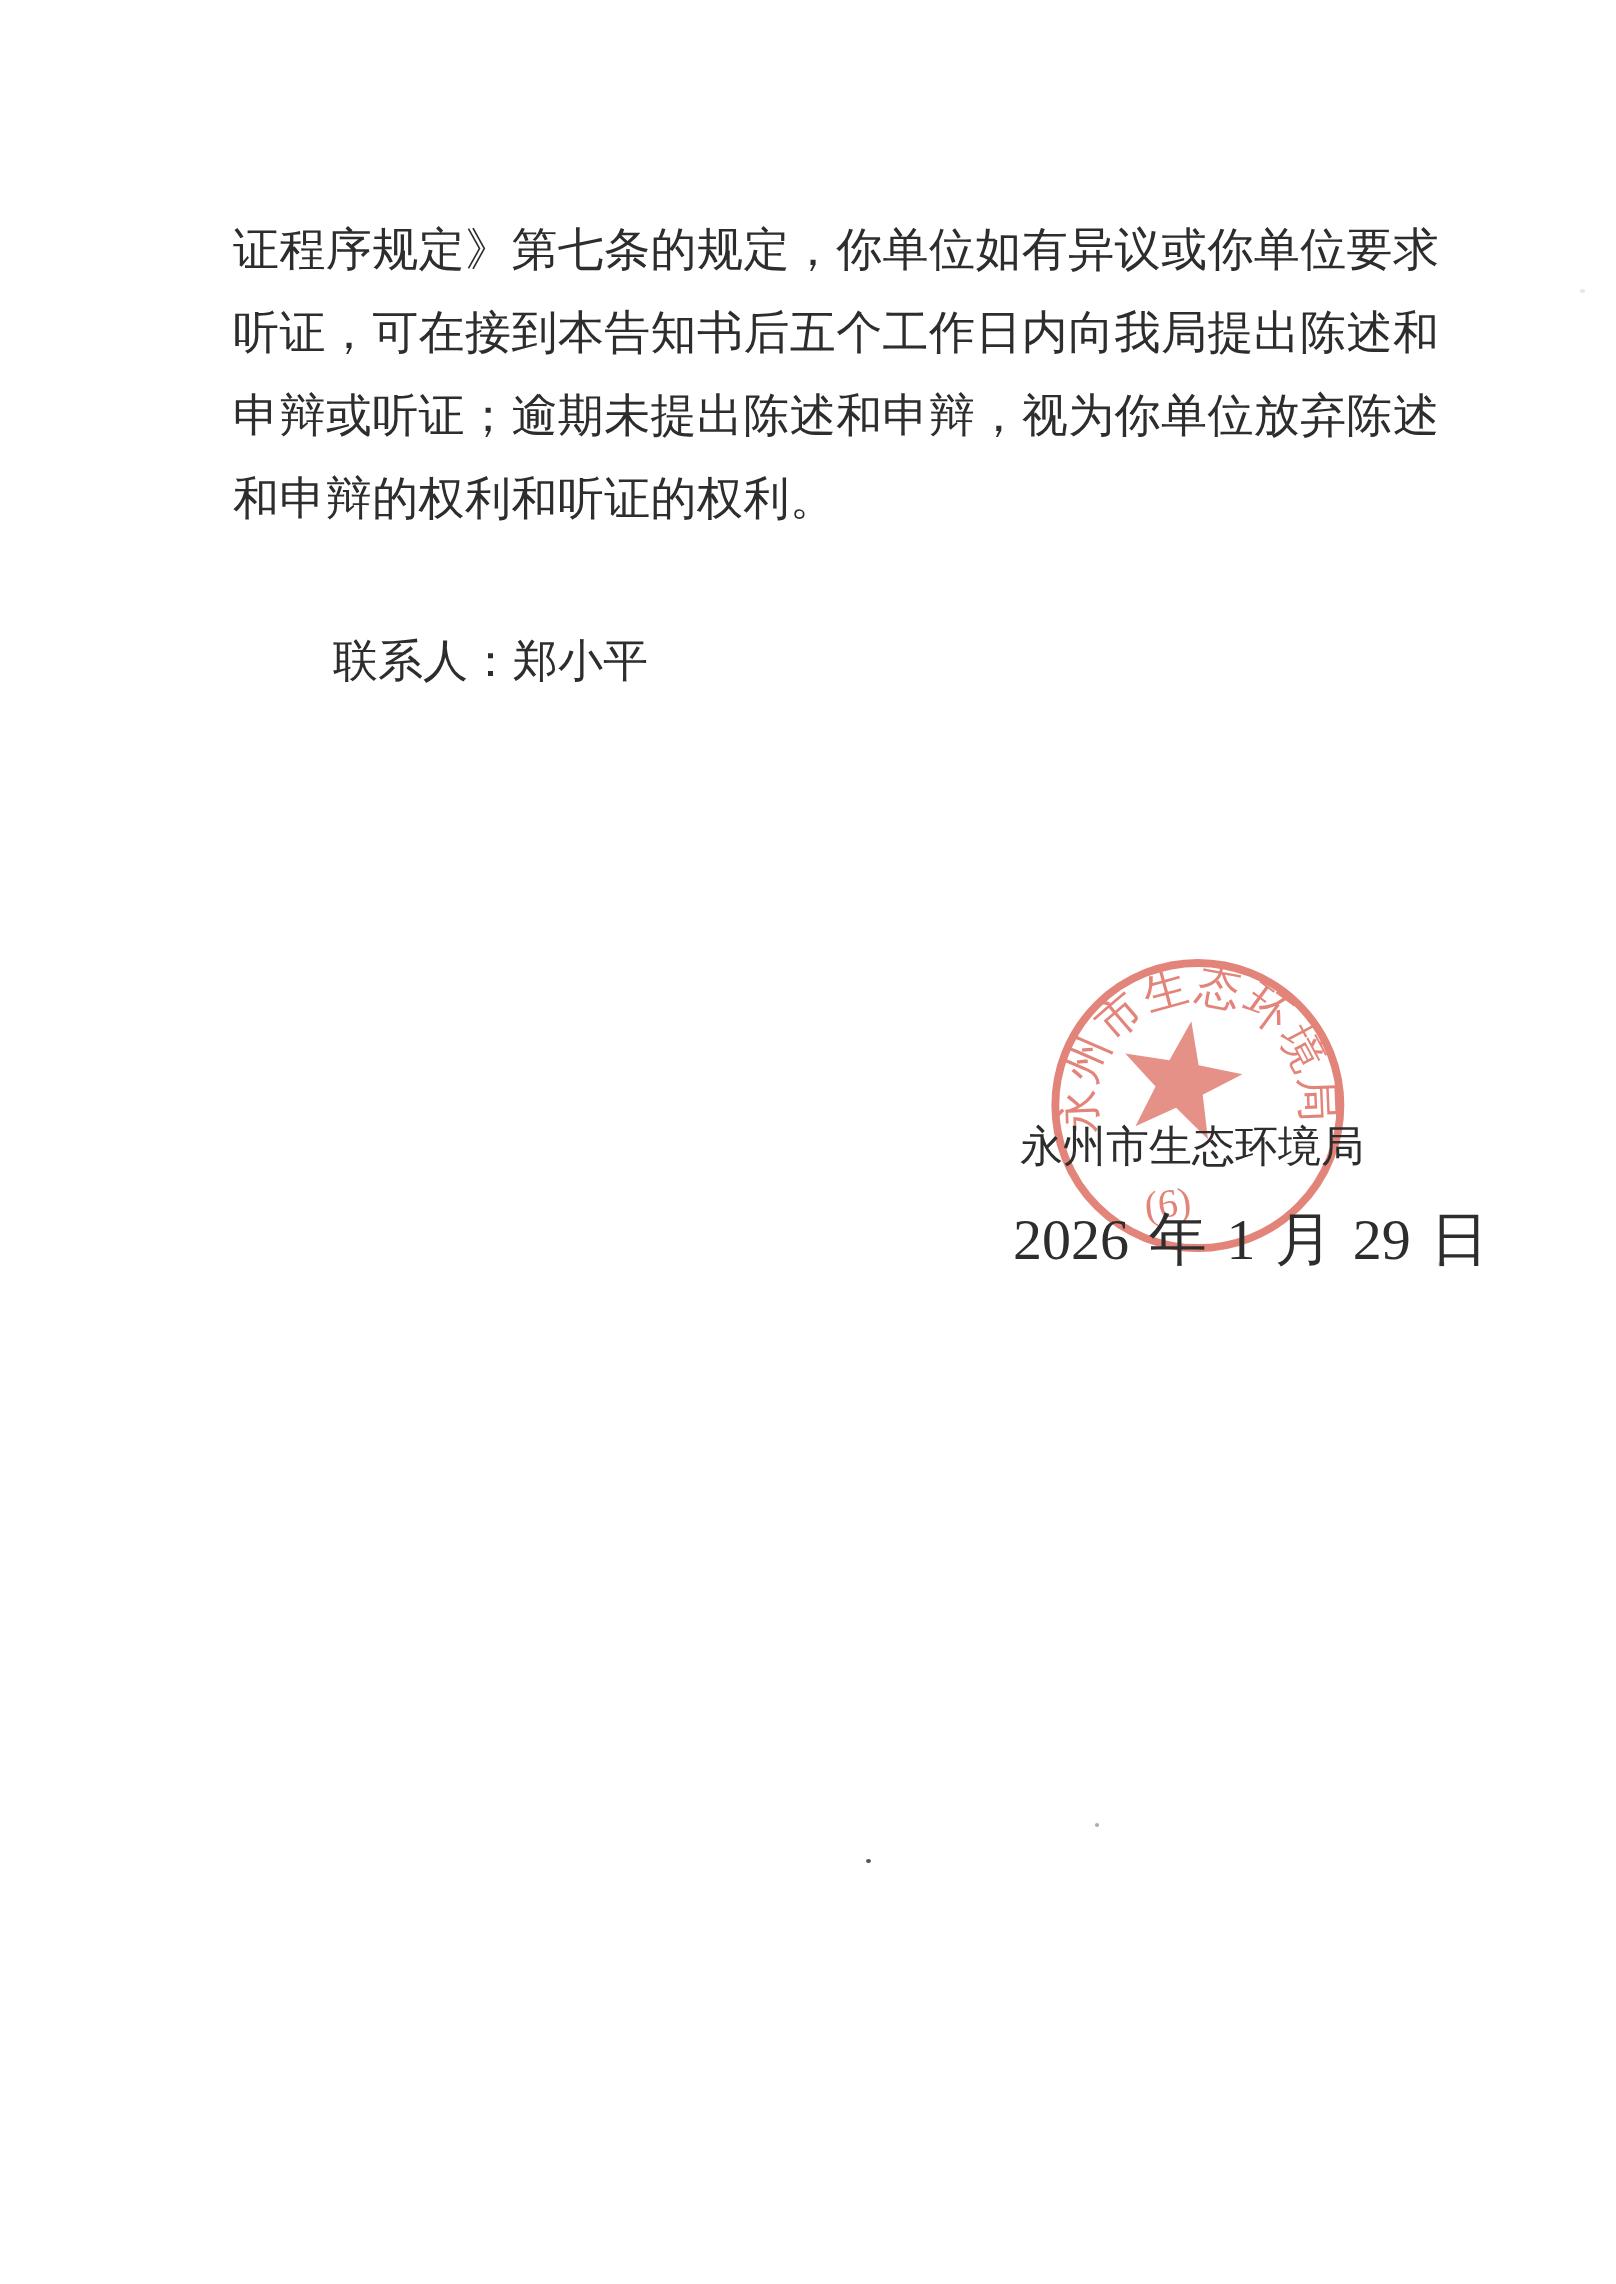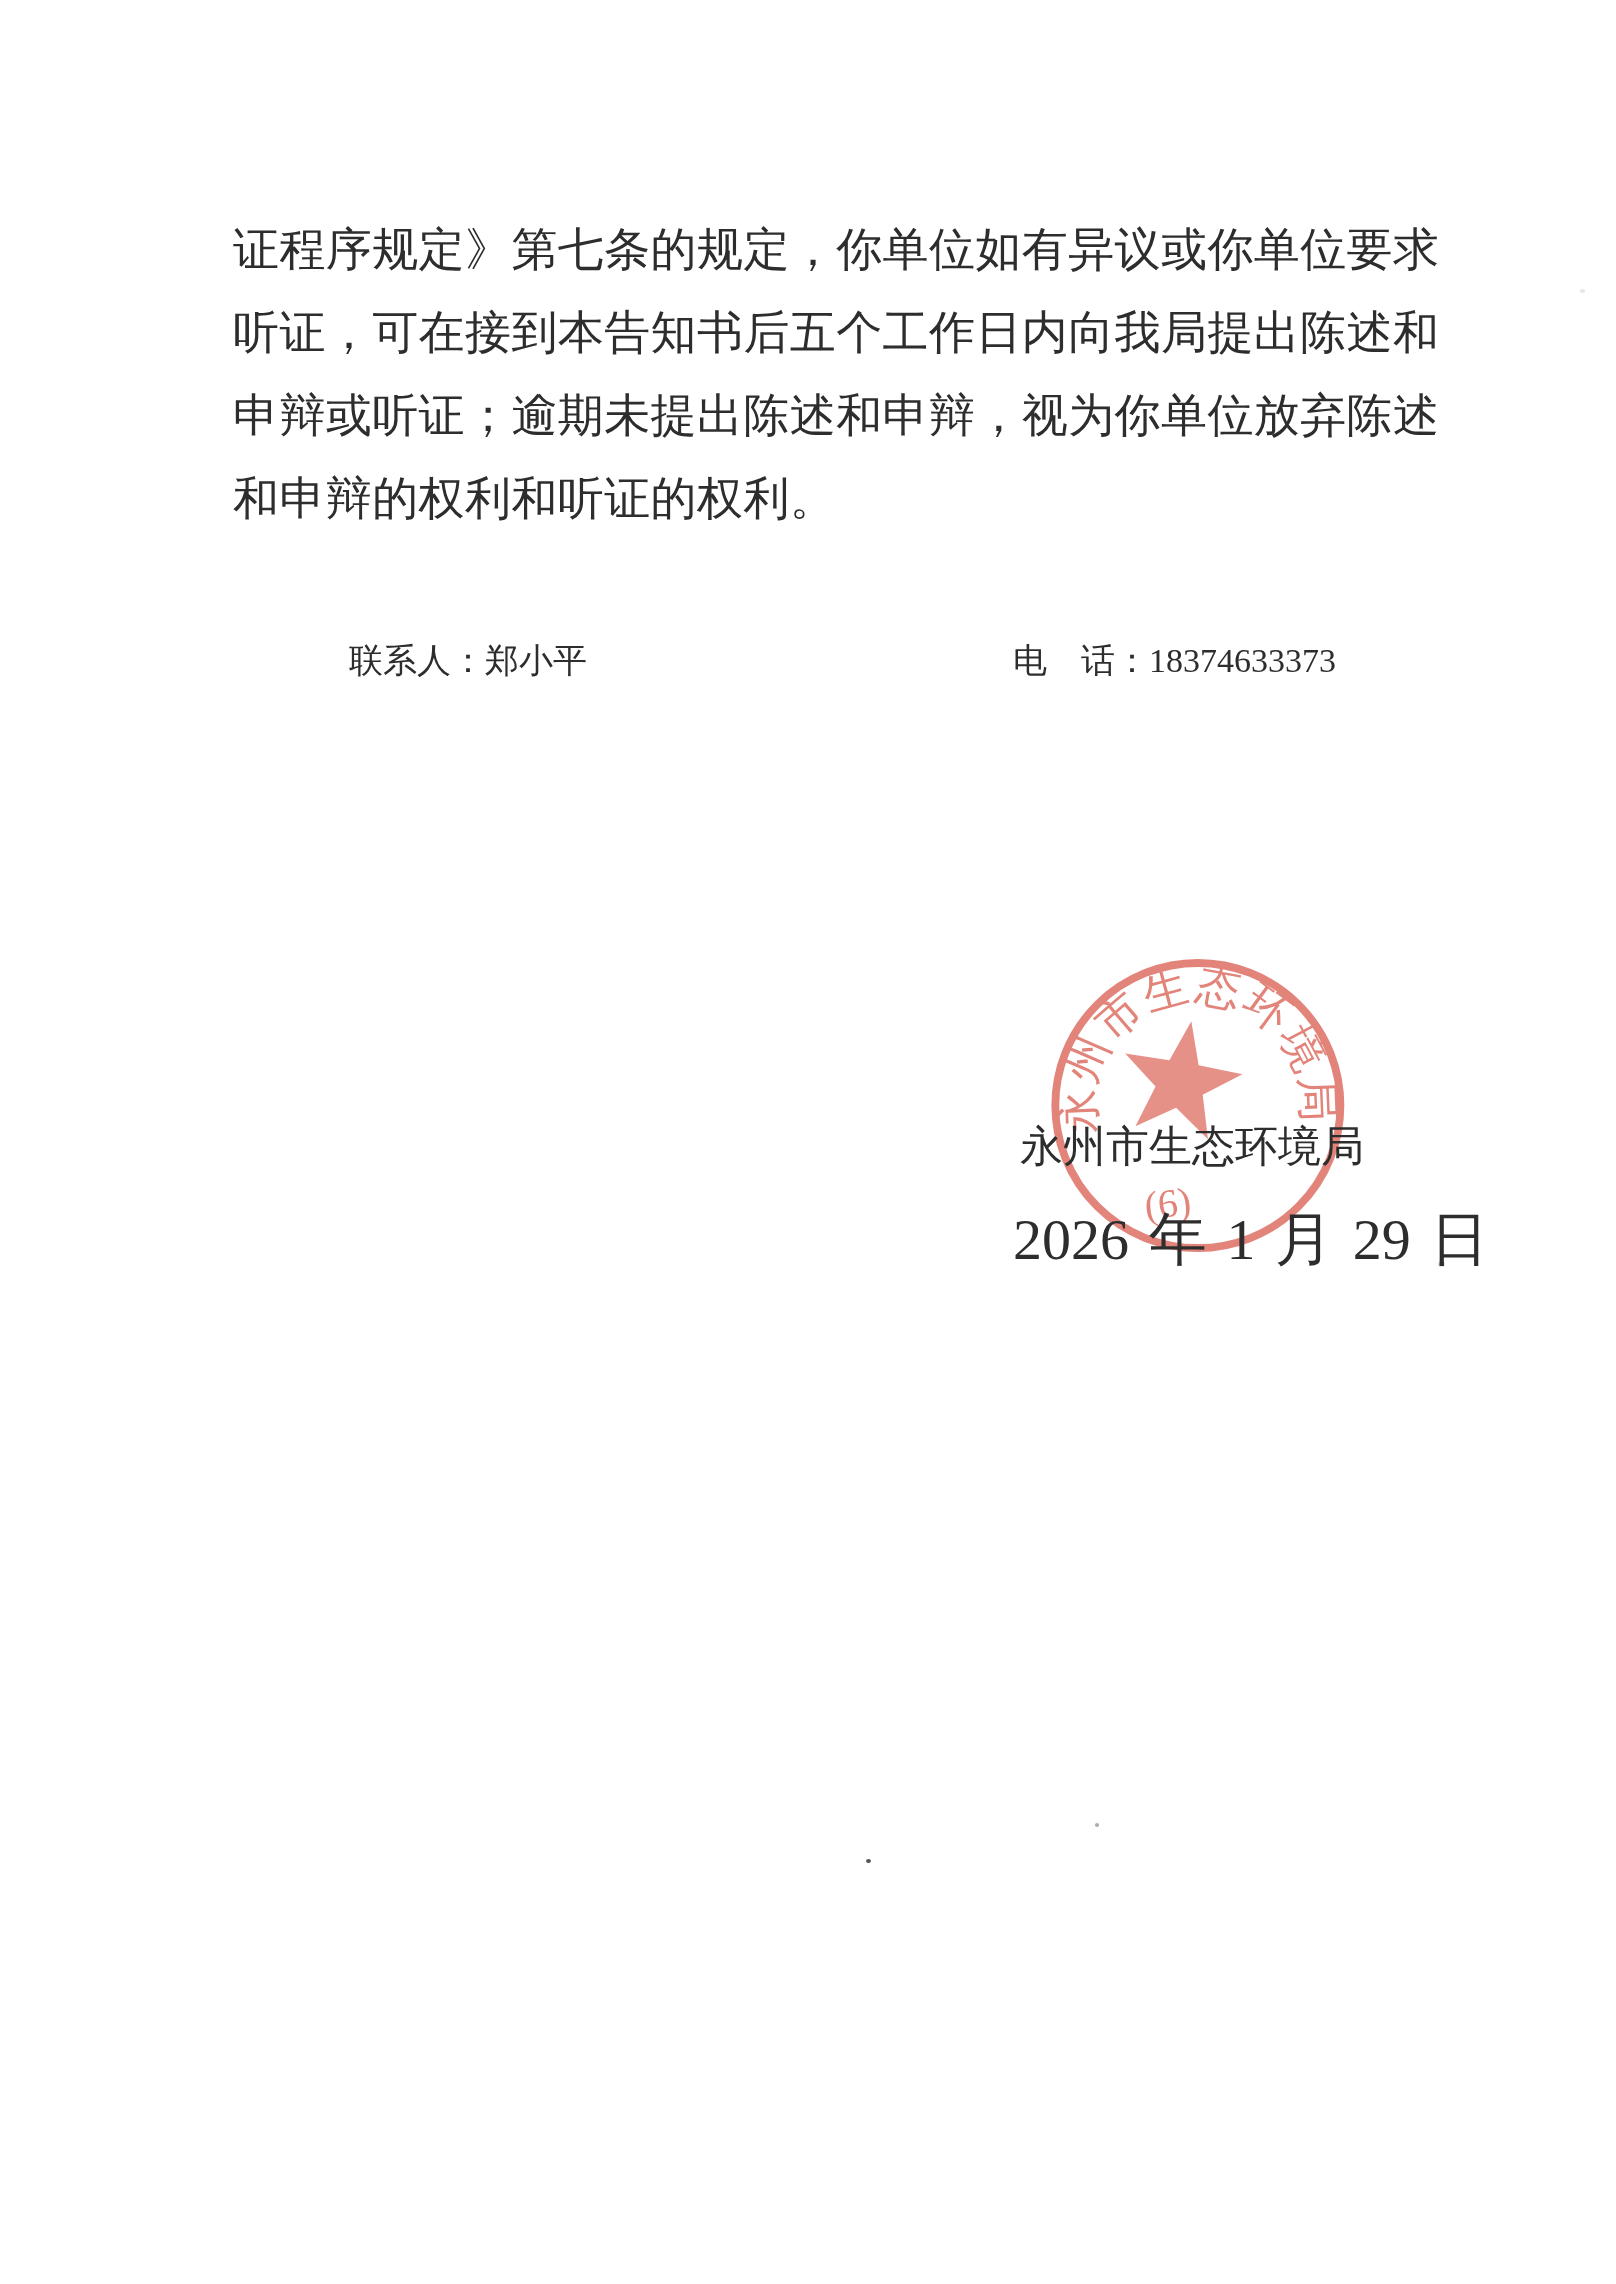--- a/index.html
+++ b/index.html
@@ -15,22 +15,22 @@
   
   .body-text{
     position:absolute;left:233px;top:208px;width:1161px;
     font-size:46px;line-height:83px;
     letter-spacing:0.4px;
     white-space:nowrap;
   }
   .body-line{height:83px;}
   
   .contact{
-    position:absolute;left:349px;top:621px;width:1130px;
-    font-size:34px;
+    position:absolute;left:333px;top:621px;width:1130px;
+    font-size:45px;
     font-family:Liberation Serif, serif;
   }
   .contact-row{position:relative;height:80px;line-height:80px;white-space:nowrap;}
   .phone-group{position:absolute;left:664px;top:0;}
   
   .sig-agency{
     position:absolute;left:1020px;top:1118px;
     font-size:43px;letter-spacing:0px;white-space:nowrap;z-index:3;
   }
   .sig-date{
@@ -54,21 +54,20 @@
   <div class="body-text">
     <div class="body-line">证程序规定》第七条的规定，你单位如有异议或你单位要求</div>
     <div class="body-line">听证，可在接到本告知书后五个工作日内向我局提出陈述和</div>
     <div class="body-line">申辩或听证；逾期未提出陈述和申辩，视为你单位放弃陈述</div>
     <div class="body-line">和申辩的权利和听证的权利。</div>
   </div>
 
   <div class="contact">
     <div class="contact-row">
       <span>联系人：</span><span>郑小平</span>
-      <span class="phone-group"><span>电　话：</span><span>18374633373</span></span>
     </div>
   </div>
 
   <svg class="stamp-svg" width="1617" height="2284" viewBox="0 0 1860 2628">
     <g opacity="0.82">
       <circle cx="1378" cy="1272" r="164" fill="none" stroke="#dc6a5e" stroke-width="9"></circle>
       <polygon fill="#dc6a5e" opacity="0.9" points="1370.5,1175.1 1378.9,1225.8 1429.3,1236.0 1383.6,1259.6 1389.6,1310.7 1353.0,1274.6 1306.2,1296.0 1329.3,1250.0 1294.4,1212.2 1345.3,1219.9"></polygon>
       <defs>
         <path id="sealArc" d="M 1262.1 1303.1 A 120 120 0 1 1 1493.9 1303.1" fill="none"></path>
       </defs>

